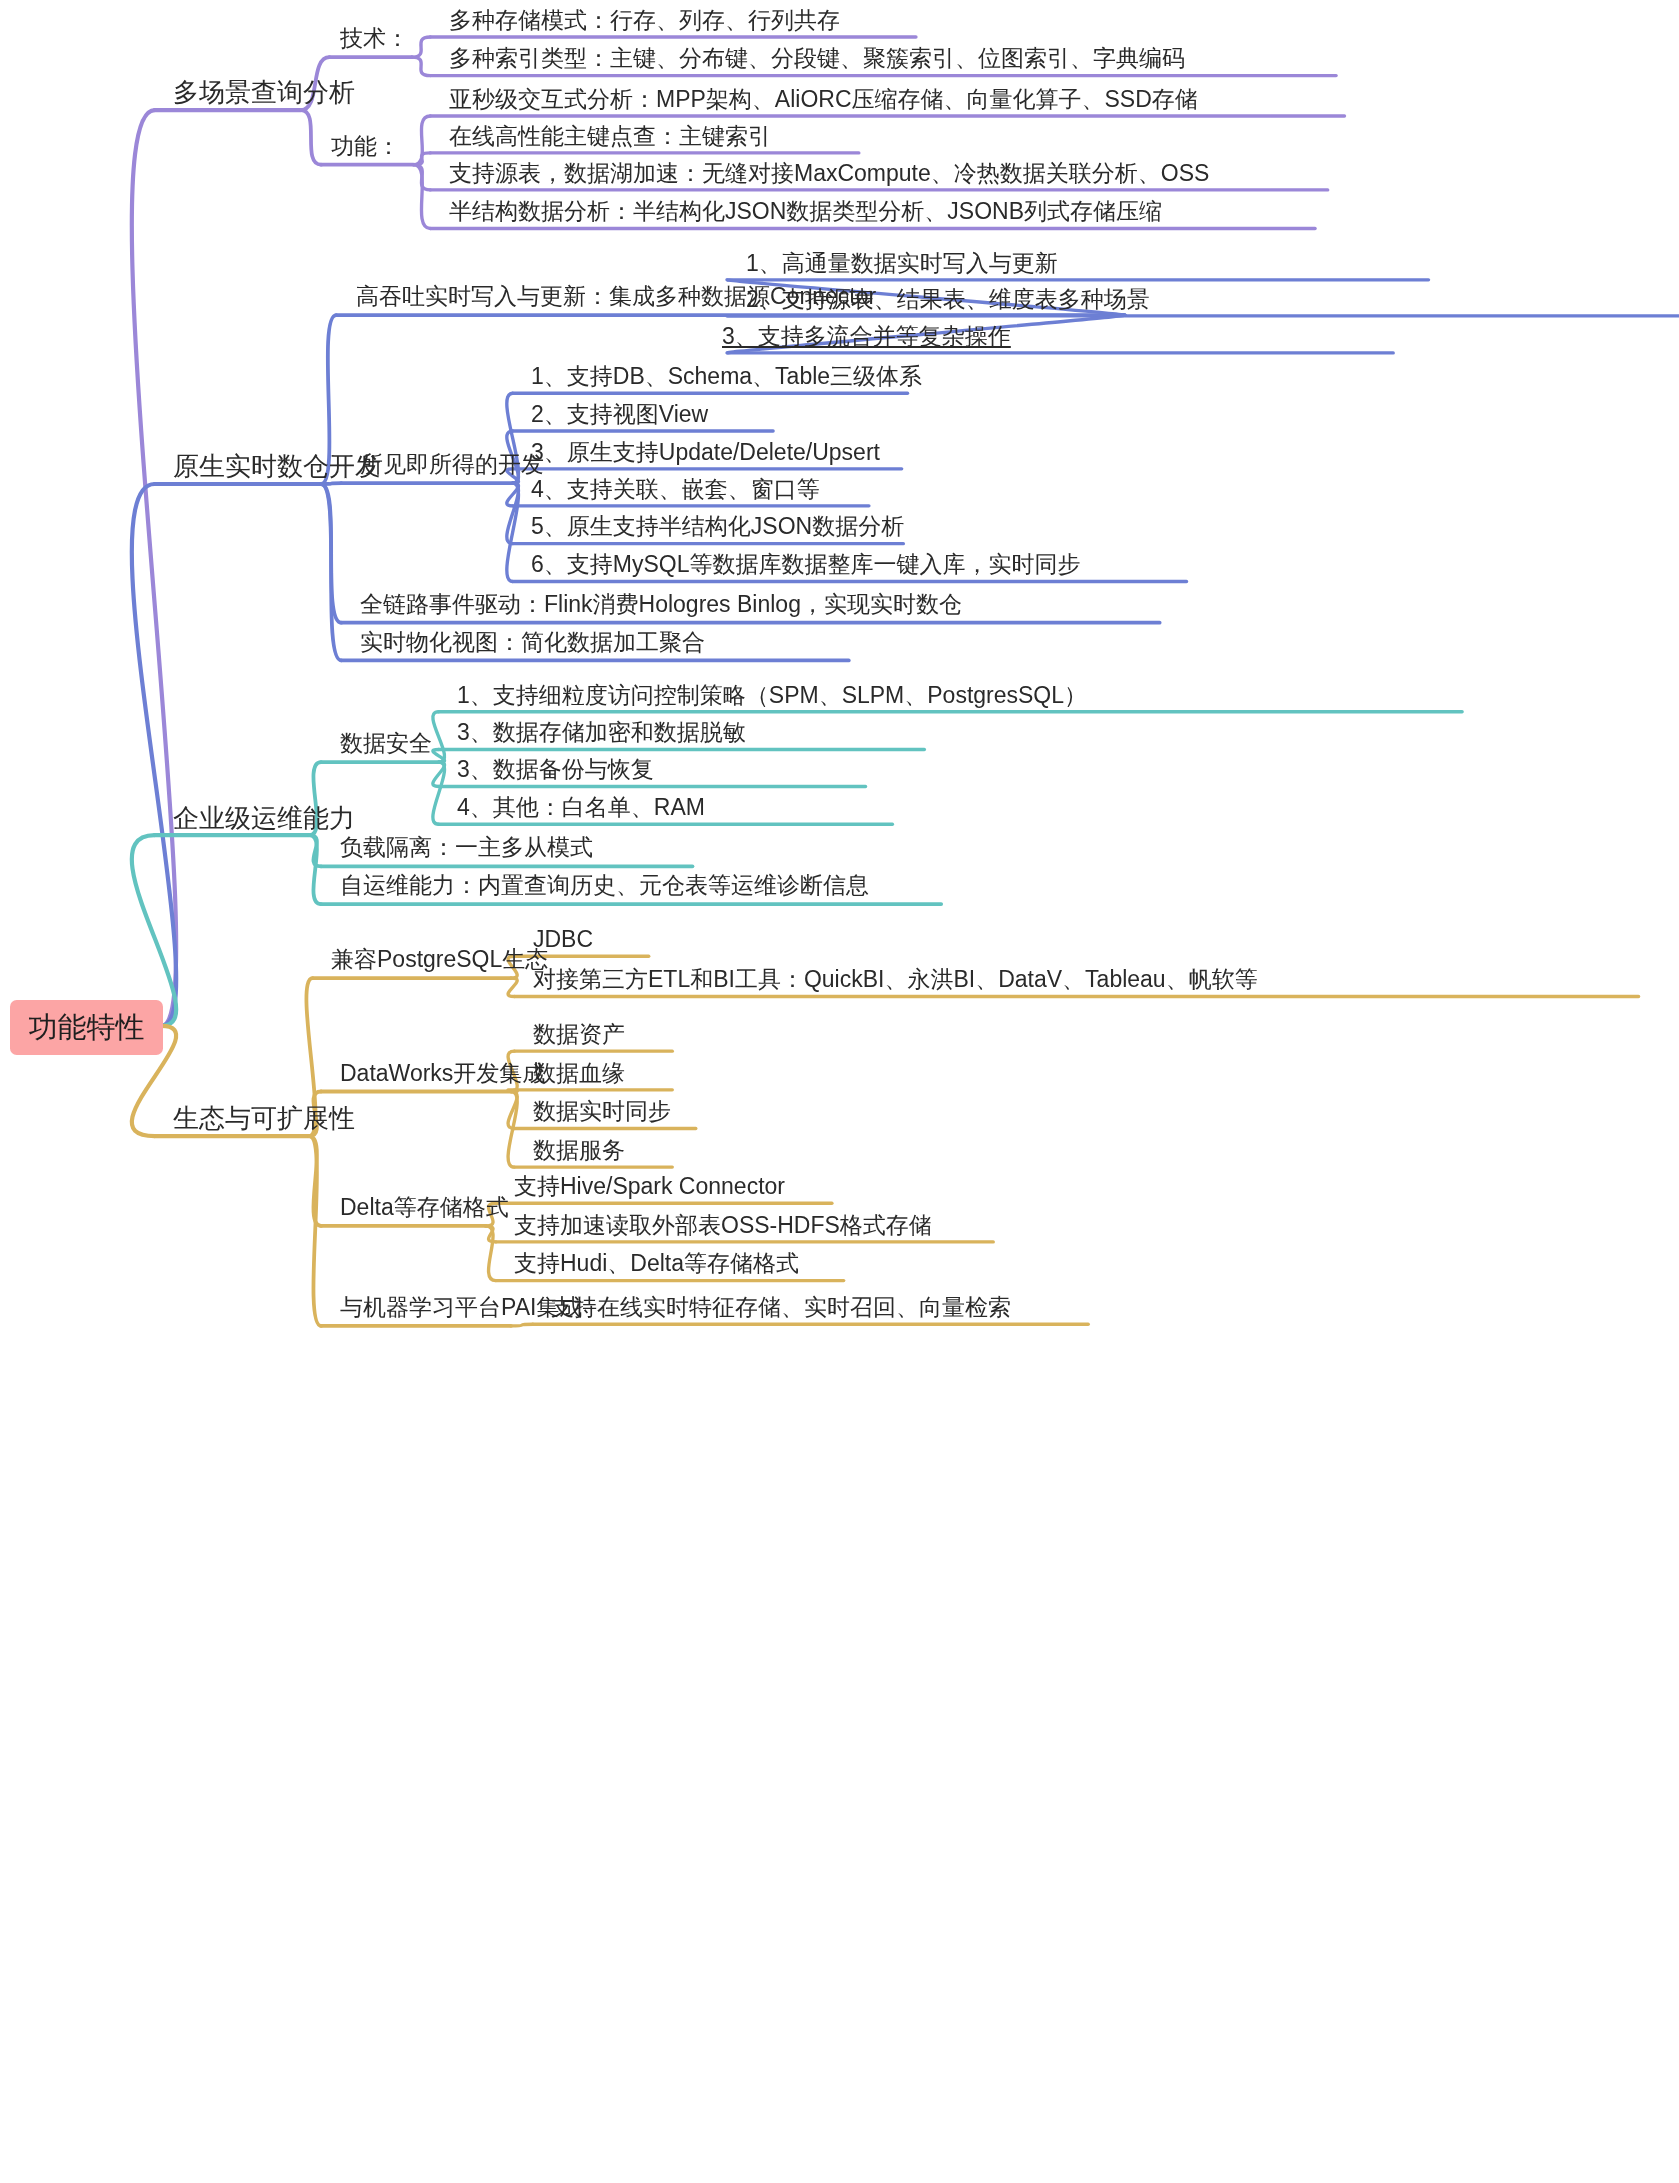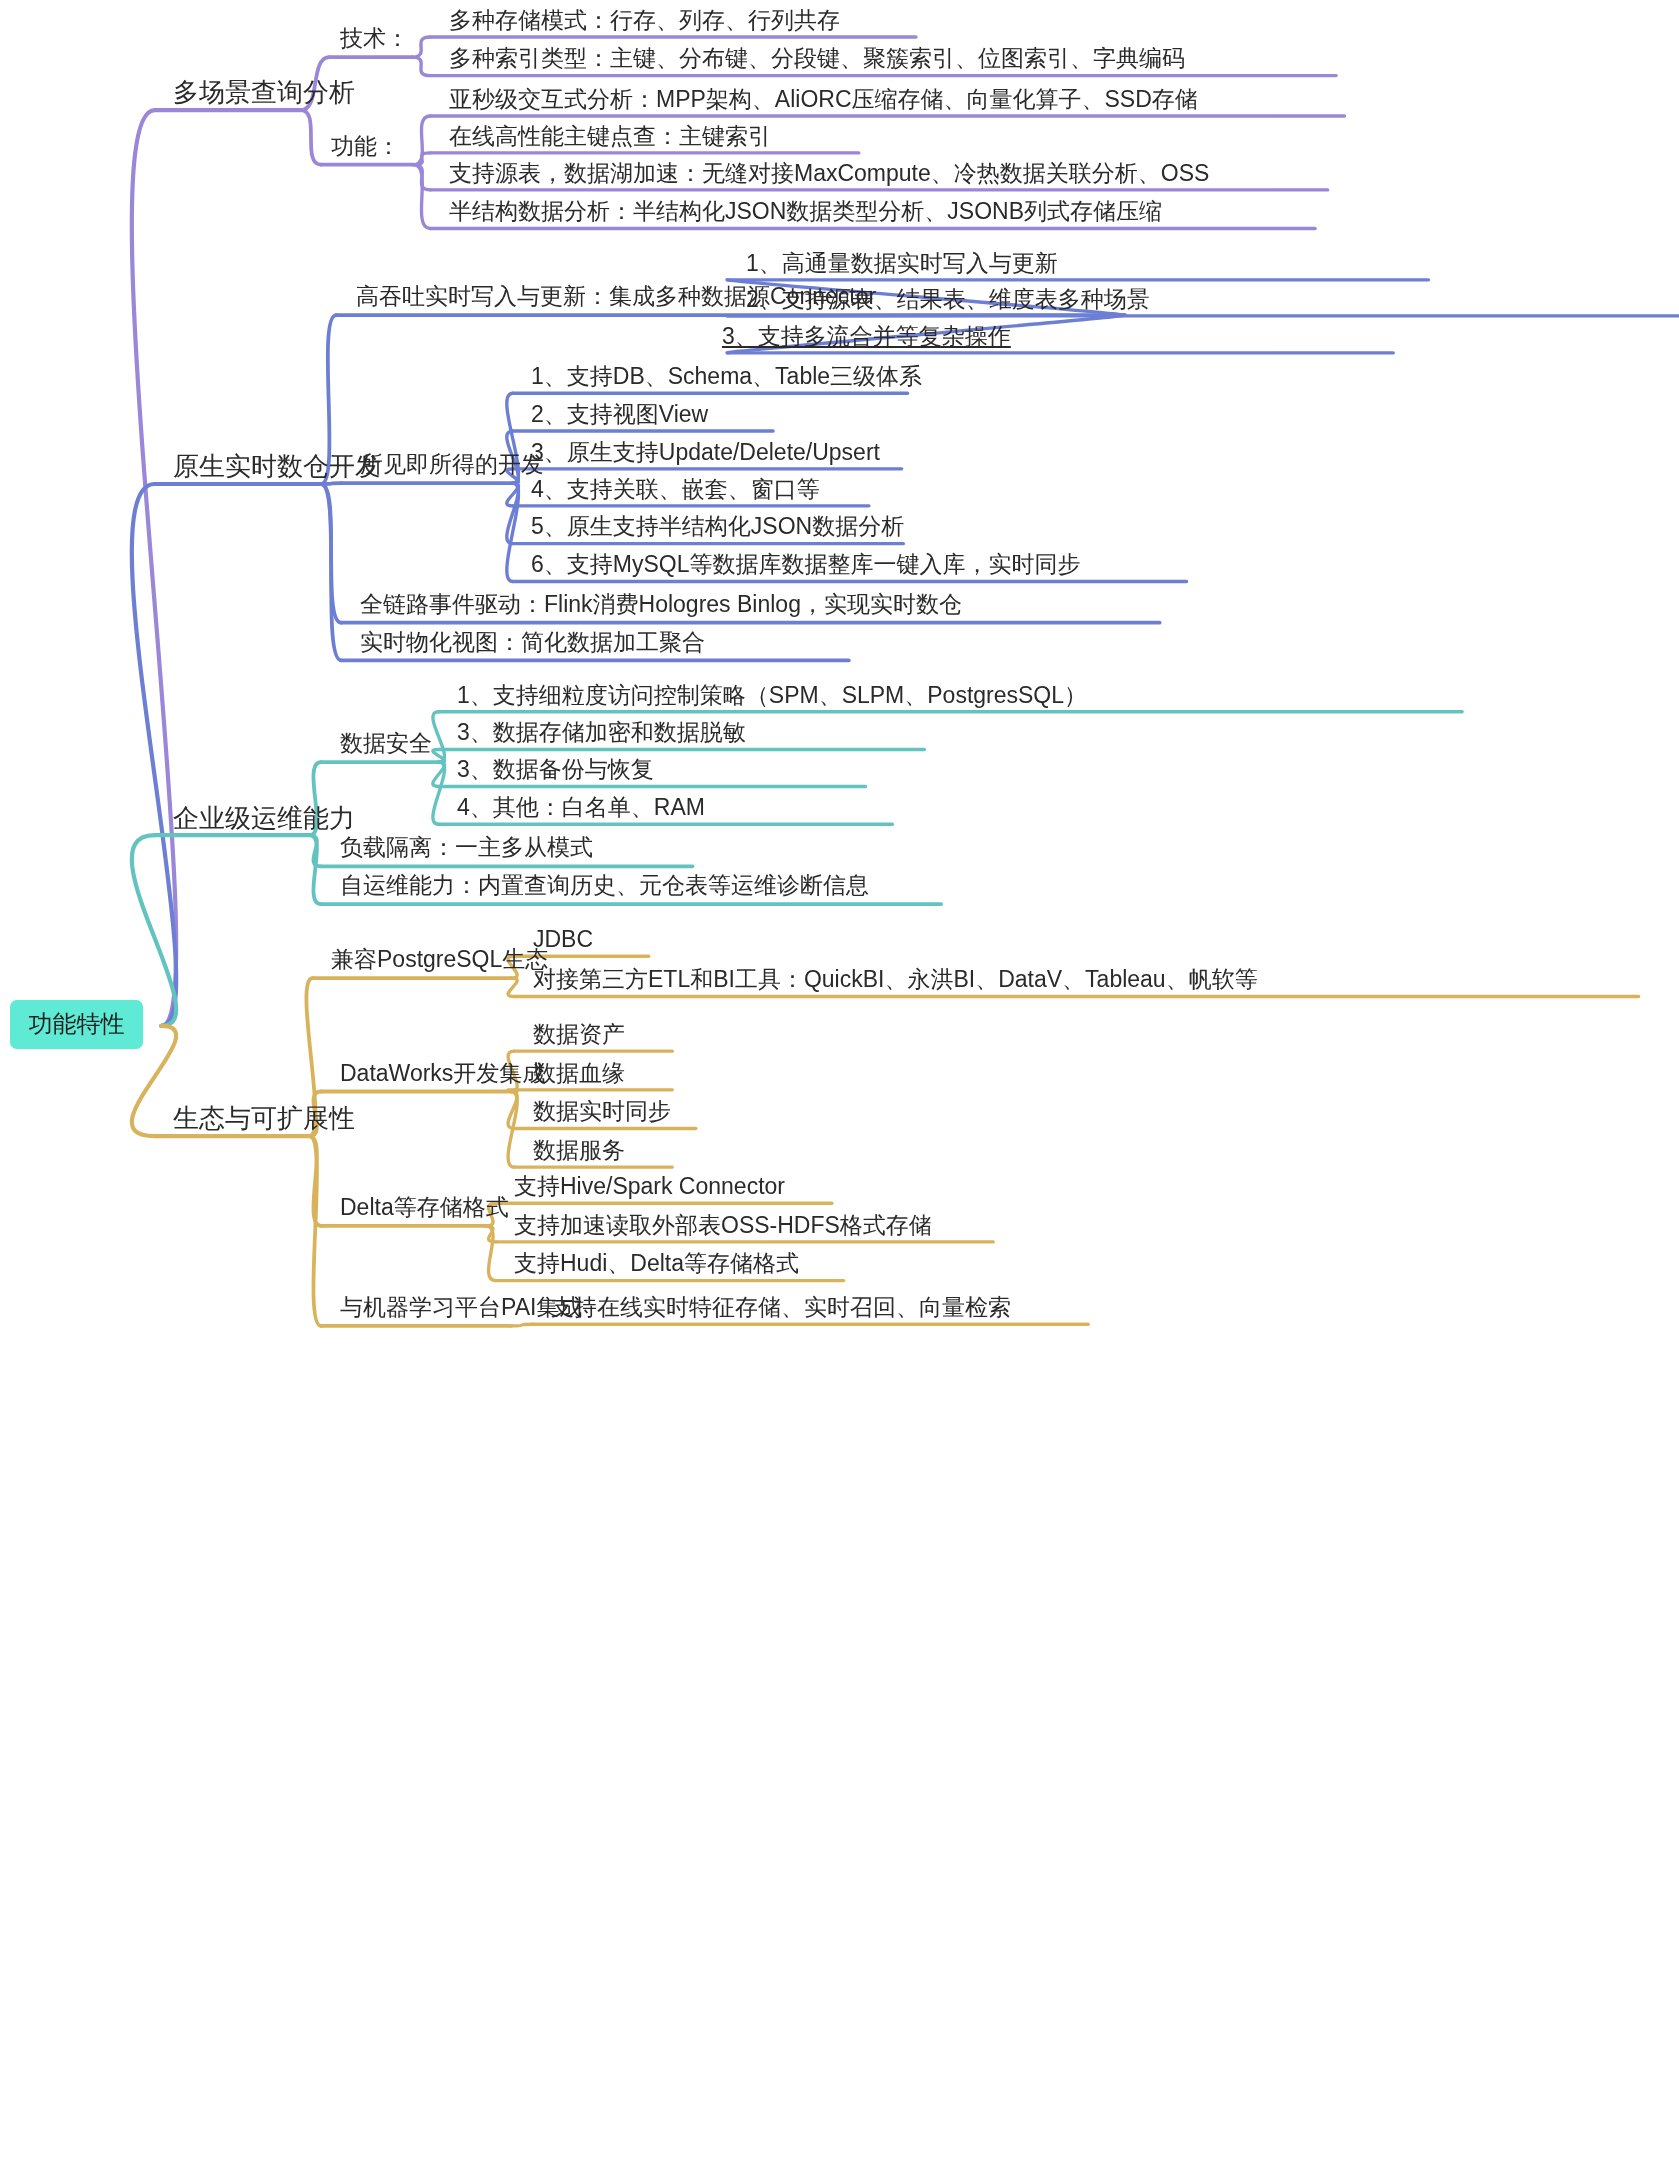--- a/index.html
+++ b/index.html
@@ -27,24 +27,24 @@
     height: 2183px;
     pointer-events: none;
   }
   .node {
     position: absolute;
     white-space: nowrap;
     color: #2a2a2a;
     line-height: 1.2;
   }
   .node-root {
-    background: #5eead4;
+    background: #fca5a5;
     border-radius: 6.7px;
     padding: 10px 18.5px;
-    font-size: 24px;
+    font-size: 29px;
     color: #1f1f1f;
   }
   .node-l1 { font-size: 26px; }
   .node-l2 { font-size: 23px; }
   .node-l3 { font-size: 23px; }
 </style>
 </head>
 <body>
 
 <div id="mindmap-root">

